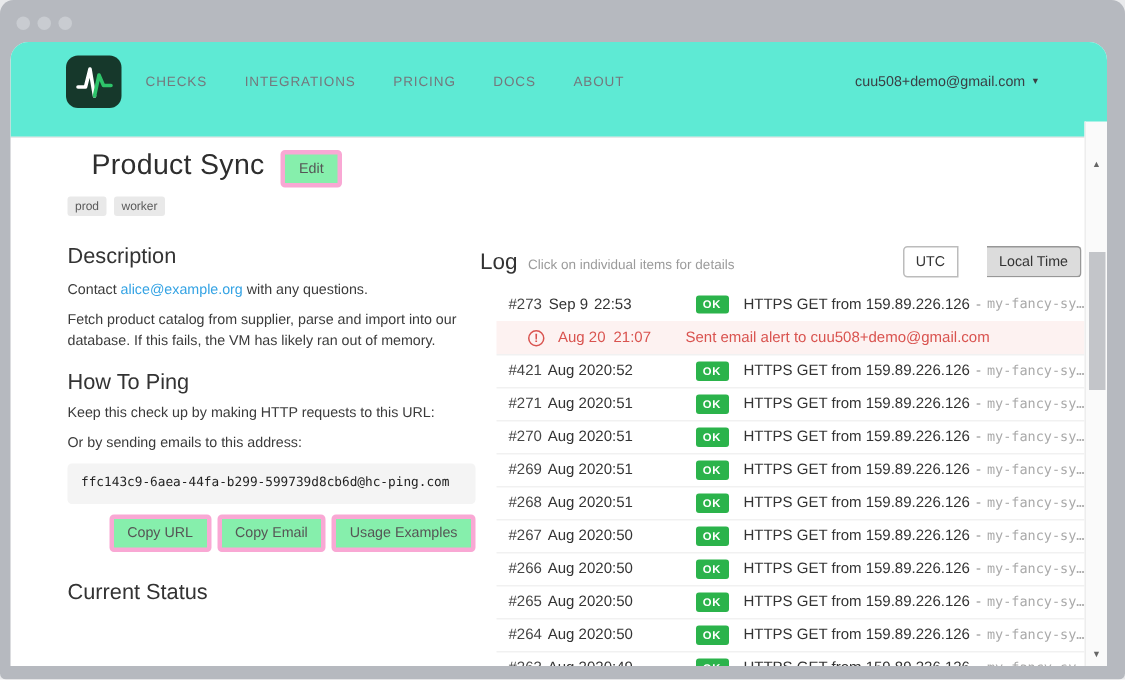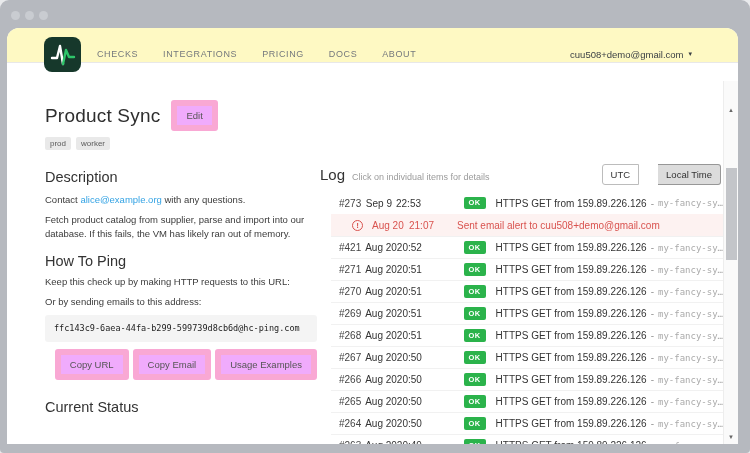--- a/index.html
+++ b/index.html
@@ -12,33 +12,33 @@
   body{font-family:"Liberation Sans",sans-serif;background:#e9eaec;position:relative;}
 
   .frame{position:absolute;inset:0;background:var(--chrome);border-radius:9px 9px 4px 4px;}
   .dots{position:absolute;top:11px;left:11px;display:flex;gap:5px;}
   .dot{width:9px;height:9px;border-radius:50%;background:var(--dot);}
 
   .viewport{position:absolute;left:7px;top:28px;right:12px;bottom:9px;background:#fff;
     border-radius:12px 12px 0 0;overflow:hidden;}
 
   
-  .navbar{position:relative;height:35px;border-bottom:1px solid var(--border);background:#fef9c3;}
+  .navbar{position:relative;height:64px;border-bottom:1px solid var(--border);background:#5eead4;}
   .logo{position:absolute;left:37px;top:9px;width:37px;height:35px;background:var(--logo-bg);border-radius:8px;}
   .nav-links{position:absolute;left:90px;top:0;height:52px;display:flex;align-items:center;gap:25px;}
   .nav-link{font-size:9px;letter-spacing:.6px;color:#74787d;text-transform:uppercase;cursor:pointer;white-space:nowrap;}
   .account{position:absolute;right:46px;top:0;height:52px;display:flex;align-items:center;gap:5px;
     font-size:9.5px;color:#3a3f44;cursor:pointer;}
   .caret{font-size:7px;color:#3a3f44;}
 
   
   .left-col{position:absolute;left:38px;top:52px;width:272px;}
-  .title-row{margin-top:20px;display:flex;align-items:center;gap:11px;}
+  .title-row{margin-top:20px;display:flex;gap:11px;margin-left:16px;}
   h1{font-size:19px;font-weight:400;color:#2e2e2e;letter-spacing:.2px;}
-  .btn{display:inline-block;background:#f0abfc;border:6px solid #f9a8d4;border-radius:3px;
+  .btn{display:inline-block;background:#86efac;border:3px solid #f9a8d4;border-radius:3px;
     color:#555;font-size:9.5px;padding:4px 9px;cursor:pointer;white-space:nowrap;}
   .tags{margin-top:6px;display:flex;gap:5px;}
   .tag{background:#e9e9e9;color:#5a5a5a;font-size:8px;padding:2px 5px;border-radius:2px;}
   h2{font-size:14.5px;font-weight:400;color:#333;}
   .h2-desc{margin-top:19px;} .h2-ping{margin-top:12px;} .h2-status{margin-top:19px;}
   .para{margin-top:6px;font-size:9.5px;line-height:14px;color:#3b3b3b;}
   .para.contact{margin-top:8px;}
   a.mail{color:var(--link);text-decoration:none;cursor:pointer;}
   .codeblock{margin-top:6px;background:#f4f4f4;border-radius:3px;padding:7px 9px;
     font-family:"DejaVu Sans Mono",monospace;font-size:8.5px;line-height:13px;color:#222;

